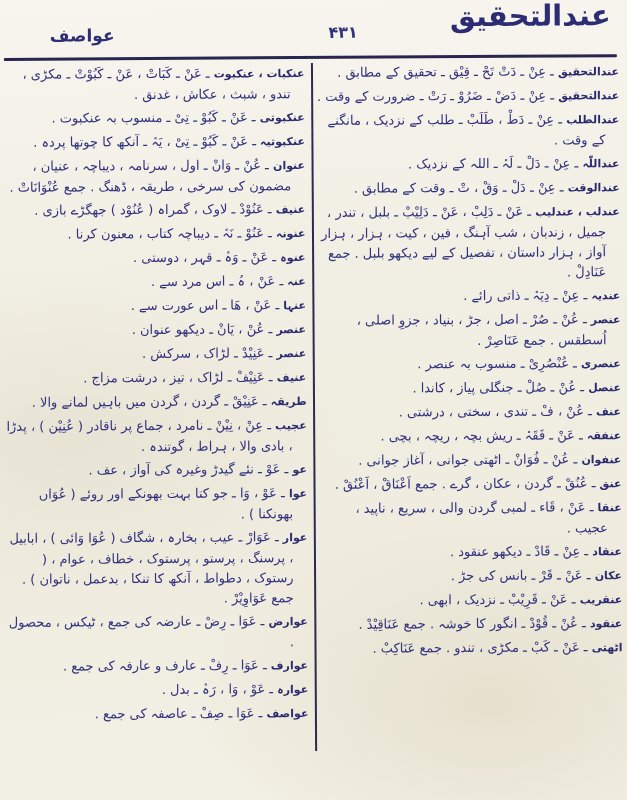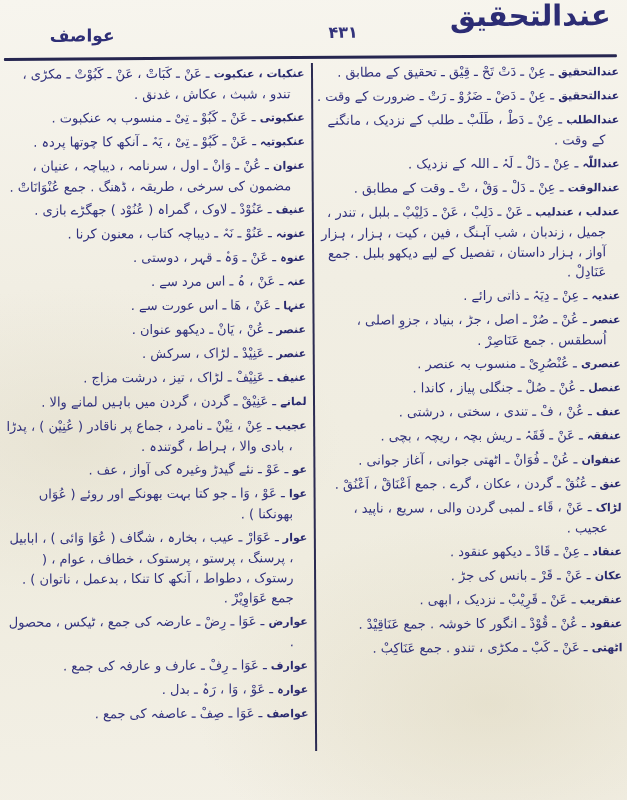--- a/index.html
+++ b/index.html
@@ -125,21 +125,21 @@
             <b class="head">عنصر</b>
             <span class="body">ـ عَنِیْدْ ـ لڑاک ، سرکش .</span>
           </p>
 
           <p class="entry">
             <b class="head">عنیف</b>
             <span class="body">ـ عَنِیْفْ ـ لڑاک ، تیز ، درشت مزاج .</span>
           </p>
 
           <p class="entry">
-            <b class="head">لمانے</b>
+            <b class="head">طریقہ</b>
             <span class="body">ـ عَنِیْقْ ـ گردن ، گردن میں باہیں لمانے والا .</span>
           </p>
 
           <p class="entry">
             <b class="head">عجیب</b>
             <span class="body">ـ عِنْ ، نِیْنْ ـ نامرد ، جماع پر ناقادر ( عُنِیْن ) ، پدڑا ، بادی والا ، ہراط ، گوتندہ .</span>
           </p>
 
           <p class="entry">
             <b class="head">عو</b>
@@ -245,21 +245,21 @@
             <b class="head">عنفوان</b>
             <span class="body">ـ عُنْ ـ فُوَانْ ـ اٹھتی جوانی ، آغاز جوانی .</span>
           </p>
 
           <p class="entry">
             <b class="head">عنق</b>
             <span class="body">ـ عُنُقْ ـ گردن ، عکان ، گرے . جمع اَعْنَاقْ ، اَعْنُقْ .</span>
           </p>
 
           <p class="entry">
-            <b class="head">لڑاک</b>
+            <b class="head">عنقا</b>
             <span class="body">ـ عَنْ ، قَاء ـ لمبی گردن والی ، سریع ، ناپید ، عجیب .</span>
           </p>
 
           <p class="entry">
             <b class="head">عنقاد</b>
             <span class="body">ـ عِنْ ـ قَادْ ـ دیکھو عنقود .</span>
           </p>
 
           <p class="entry">
             <b class="head">عکان</b>

